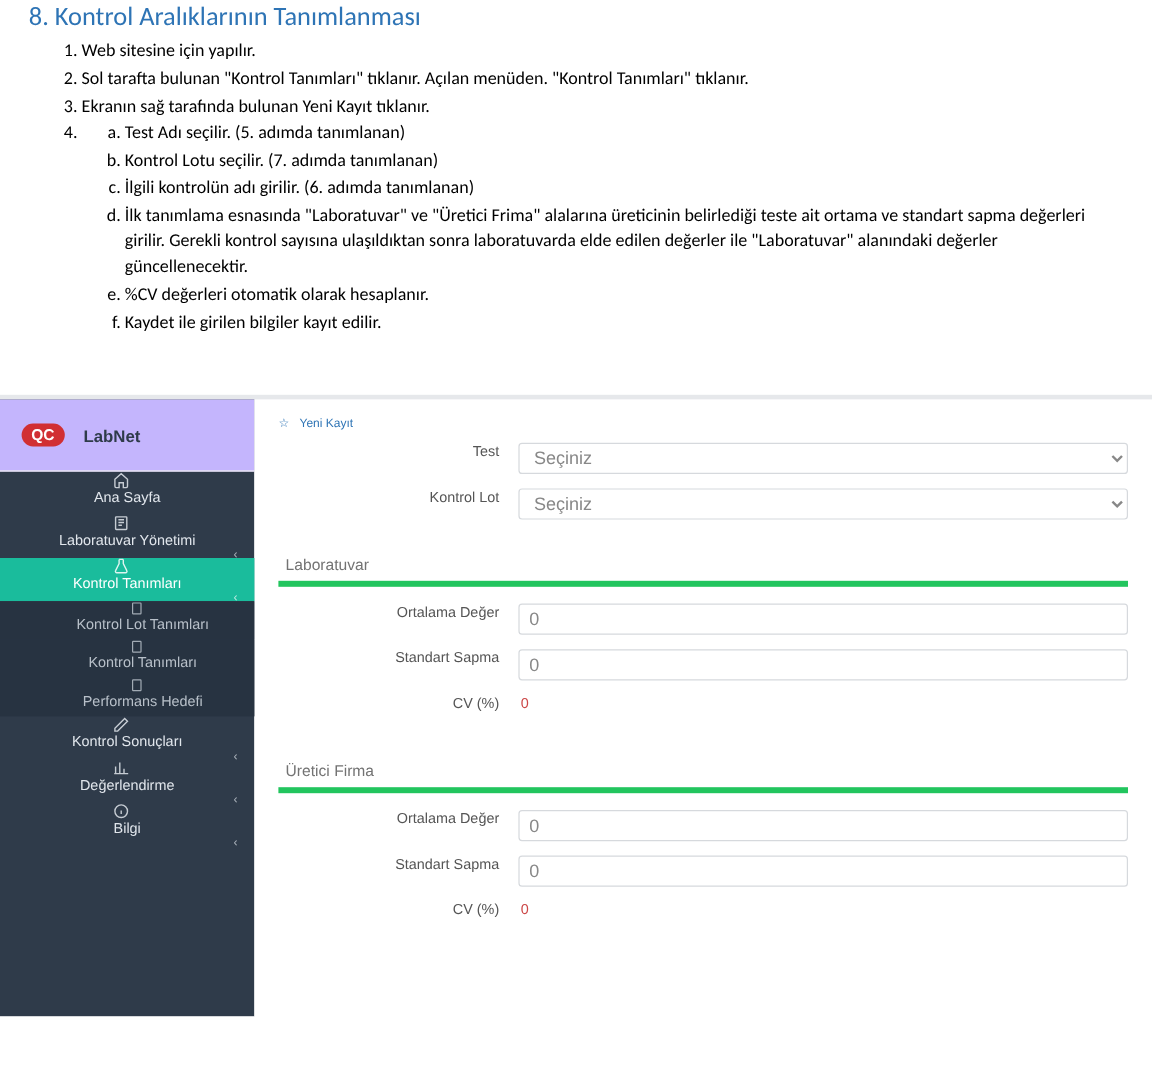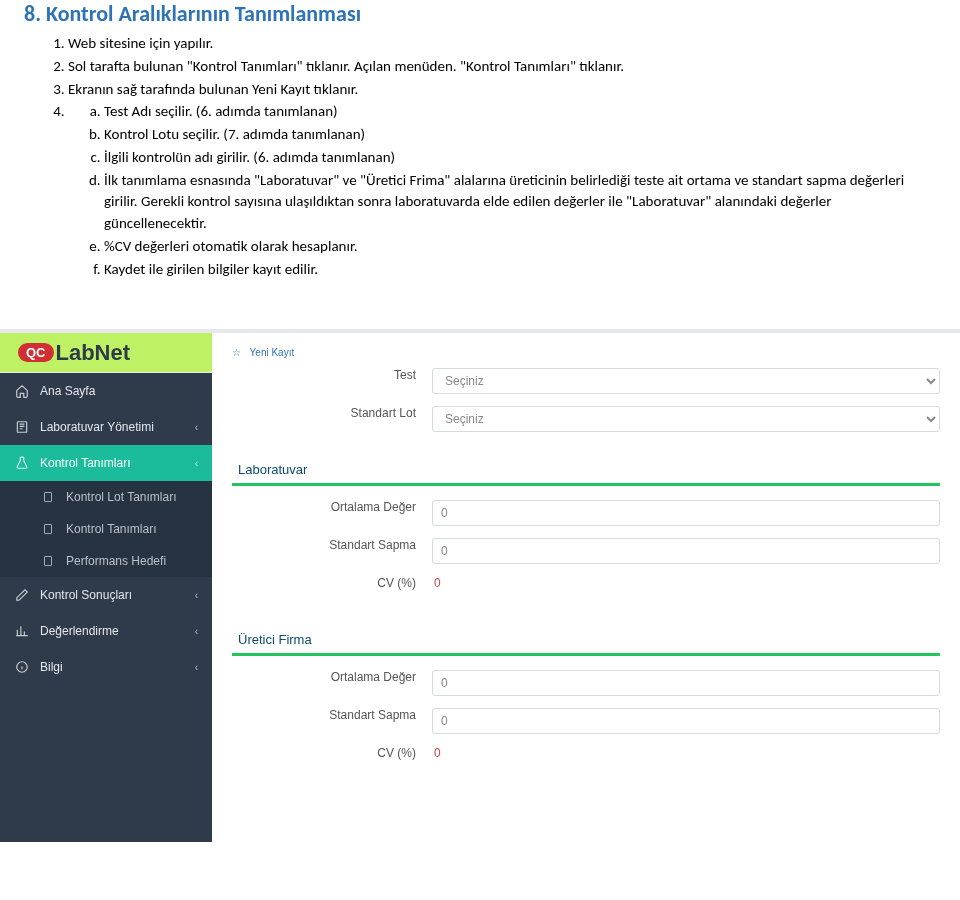--- a/index.html
+++ b/index.html
@@ -9,21 +9,21 @@
     width: 960px;
     color: #333;
     font-size: 14px;
   }
   .doc {
     padding: 0 24px 20px 24px;
   }
   .doc-heading {
     color: #2e74b5;
     font-size: 22px;
-    font-weight: 700;
+    font-weight: 400;
     margin-bottom: 6px;
   }
   .doc-list {
     padding-left: 44px;
     color: #000;
     font-size: 15px;
     line-height: 1.45;
   }
   .doc-list > li { margin-bottom: 1px; }
   .doc-sublist {
@@ -42,50 +42,51 @@
     color: #555;
     border-top: 4px solid #e6e8eb;
   }
   .sidebar {
     width: 212px;
     background: #2f3b4a;
     color: #c9d0d8;
     flex: 0 0 212px;
   }
   .logo-row {
-    background: #bef264;
-    height: 40px;
+    background: #c4b5fd;
+    height: 60px;
     display: flex;
     align-items: center;
     padding-left: 18px;
     border-bottom: 1px solid #eee;
   }
   .logo-qc {
     background: #d12f33;
     color: #fff;
     font-weight: 700;
     font-size: 13px;
     border-radius: 10px;
     padding: 2px 8px;
     display: inline-block;
   }
   .logo-lab {
     font-weight: 700;
-    font-size: 22px;
+    font-size: 14px;
     color: #2f3b4a;
-    margin-left: 2px;
+    margin-left: 16px;
   }
   .nav-item {
     display: flex;
     align-items: center;
     height: 36px;
     padding: 0 14px;
     font-size: 12px;
     position: relative;
     white-space: nowrap;
+    flex-direction: column;
   }
   .nav-item .icon {
     width: 16px;
     margin-right: 10px;
     opacity: 0.85;
     display: inline-flex;
     align-items: center;
     justify-content: center;
   }
   .nav-item.top { color: #e1e6ec; }
@@ -137,50 +138,50 @@
   .form-field {
     flex: 1;
   }
   .form-field select,
   .form-field input[type="text"] {
     width: 100%;
     height: 26px;
     border: 1px solid #d6d9dd;
     border-radius: 3px;
     padding: 2px 8px;
-    font-size: 12px;
+    font-size: 15px;
     color: #888;
     background: #fff;
   }
   .form-field select { color: #888; }
   .form-field .readonly {
     color: #cc4848;
     font-size: 12px;
     padding-left: 2px;
   }
   .section-head {
-    color: #0c4a6e;
+    color: #737373;
     font-size: 13px;
     padding: 18px 0 6px 6px;
-    border-bottom: 3px solid #22c55e;
+    border-bottom: 5px solid #22c55e;
     margin-bottom: 14px;
   }
 </style>
 </head>
 <body>
 
 <div class="doc">
   <div class="doc-heading">8. Kontrol Aralıklarının Tanımlanması</div>
   <ol class="doc-list">
     <li>Web sitesine için yapılır.</li>
     <li>Sol tarafta bulunan "Kontrol Tanımları" tıklanır. Açılan menüden. "Kontrol Tanımları" tıklanır.</li>
     <li>Ekranın sağ tarafında bulunan Yeni Kayıt tıklanır.</li>
     <li>
       <ol class="doc-sublist">
-        <li>Test Adı seçilir. (6. adımda tanımlanan)</li>
+        <li>Test Adı seçilir. (5. adımda tanımlanan)</li>
         <li>Kontrol Lotu seçilir. (7. adımda tanımlanan)</li>
         <li>İlgili kontrolün adı girilir. (6. adımda tanımlanan)</li>
         <li>İlk tanımlama esnasında "Laboratuvar" ve "Üretici Frima" alalarına üreticinin belirlediği teste ait ortama ve standart sapma değerleri girilir. Gerekli kontrol sayısına ulaşıldıktan sonra laboratuvarda elde edilen değerler ile "Laboratuvar" alanındaki değerler güncellenecektir.</li>
         <li>%CV değerleri otomatik olarak hesaplanır.</li>
         <li>Kaydet ile girilen bilgiler kayıt edilir.</li>
       </ol>
     </li>
   </ol>
 </div>
 
@@ -288,21 +289,21 @@
 
     <div class="form-row">
       <div class="form-label">Test</div>
       <div class="form-field">
         <select>
           <option>Seçiniz</option>
         </select>
       </div>
     </div>
     <div class="form-row">
-      <div class="form-label">Standart Lot</div>
+      <div class="form-label">Kontrol Lot</div>
       <div class="form-field">
         <select>
           <option>Seçiniz</option>
         </select>
       </div>
     </div>
 
     <div class="section-head">Laboratuvar</div>
     <div class="form-row">
       <div class="form-label">Ortalama Değer</div>

